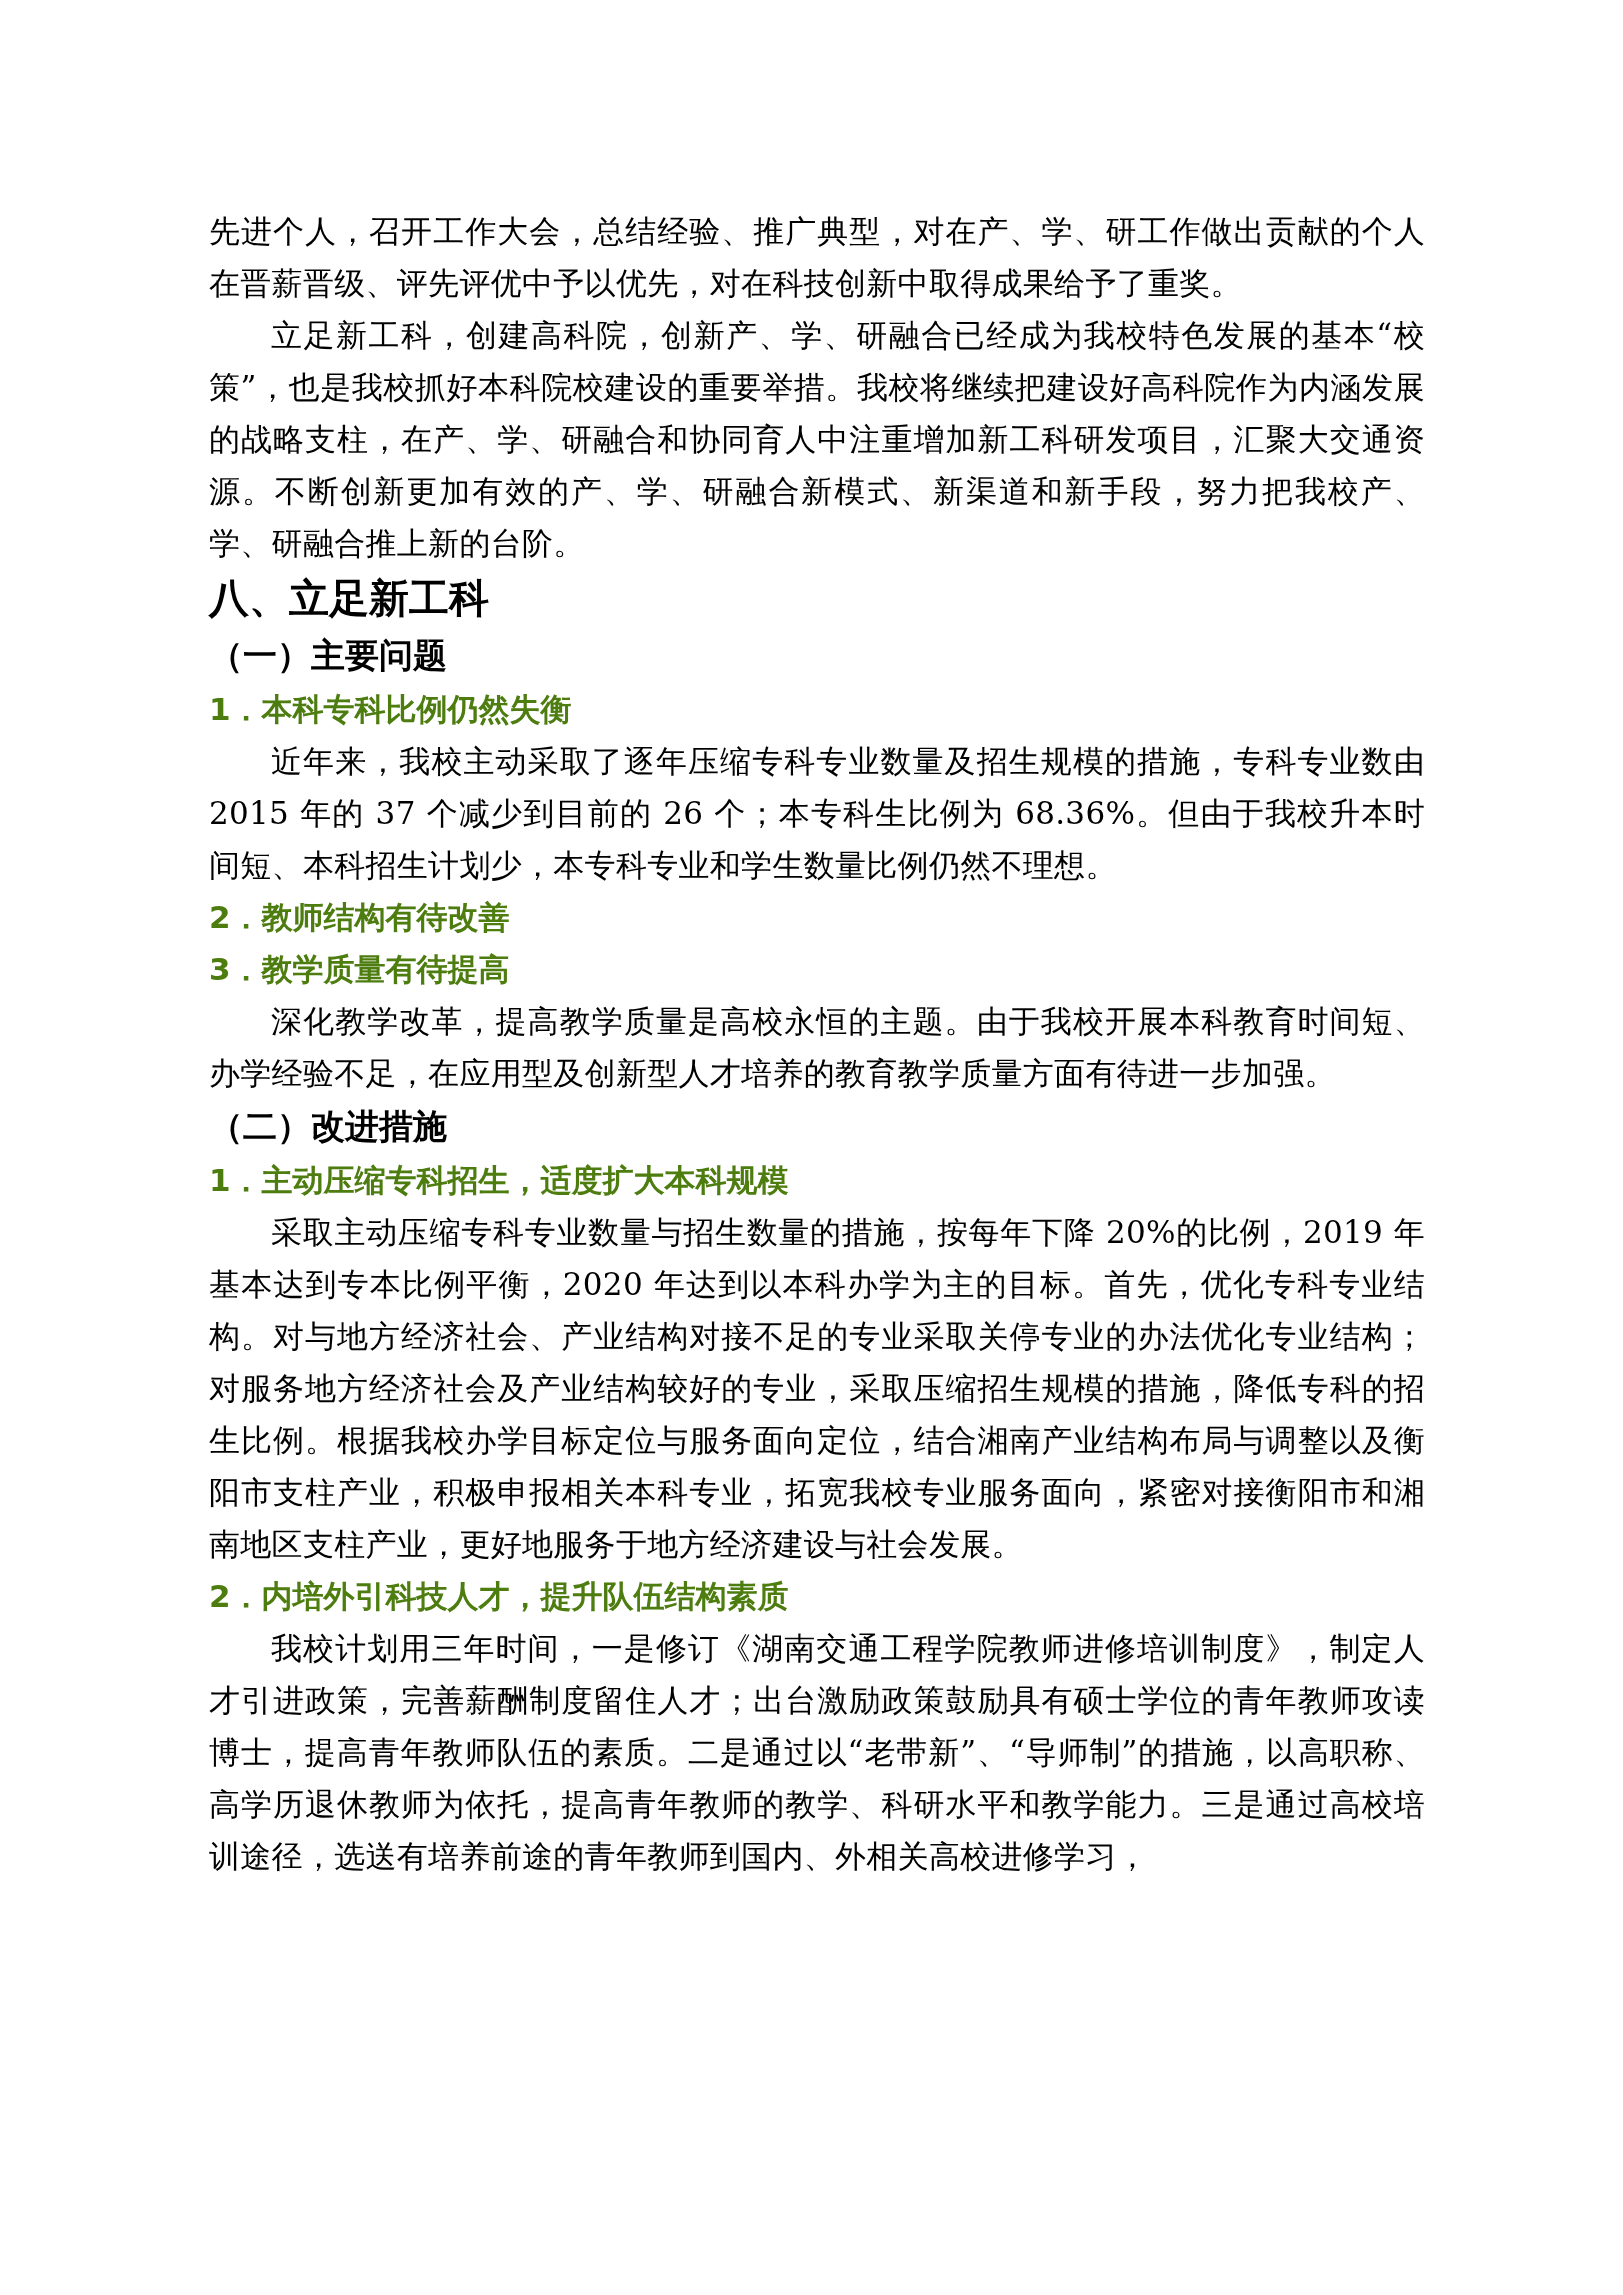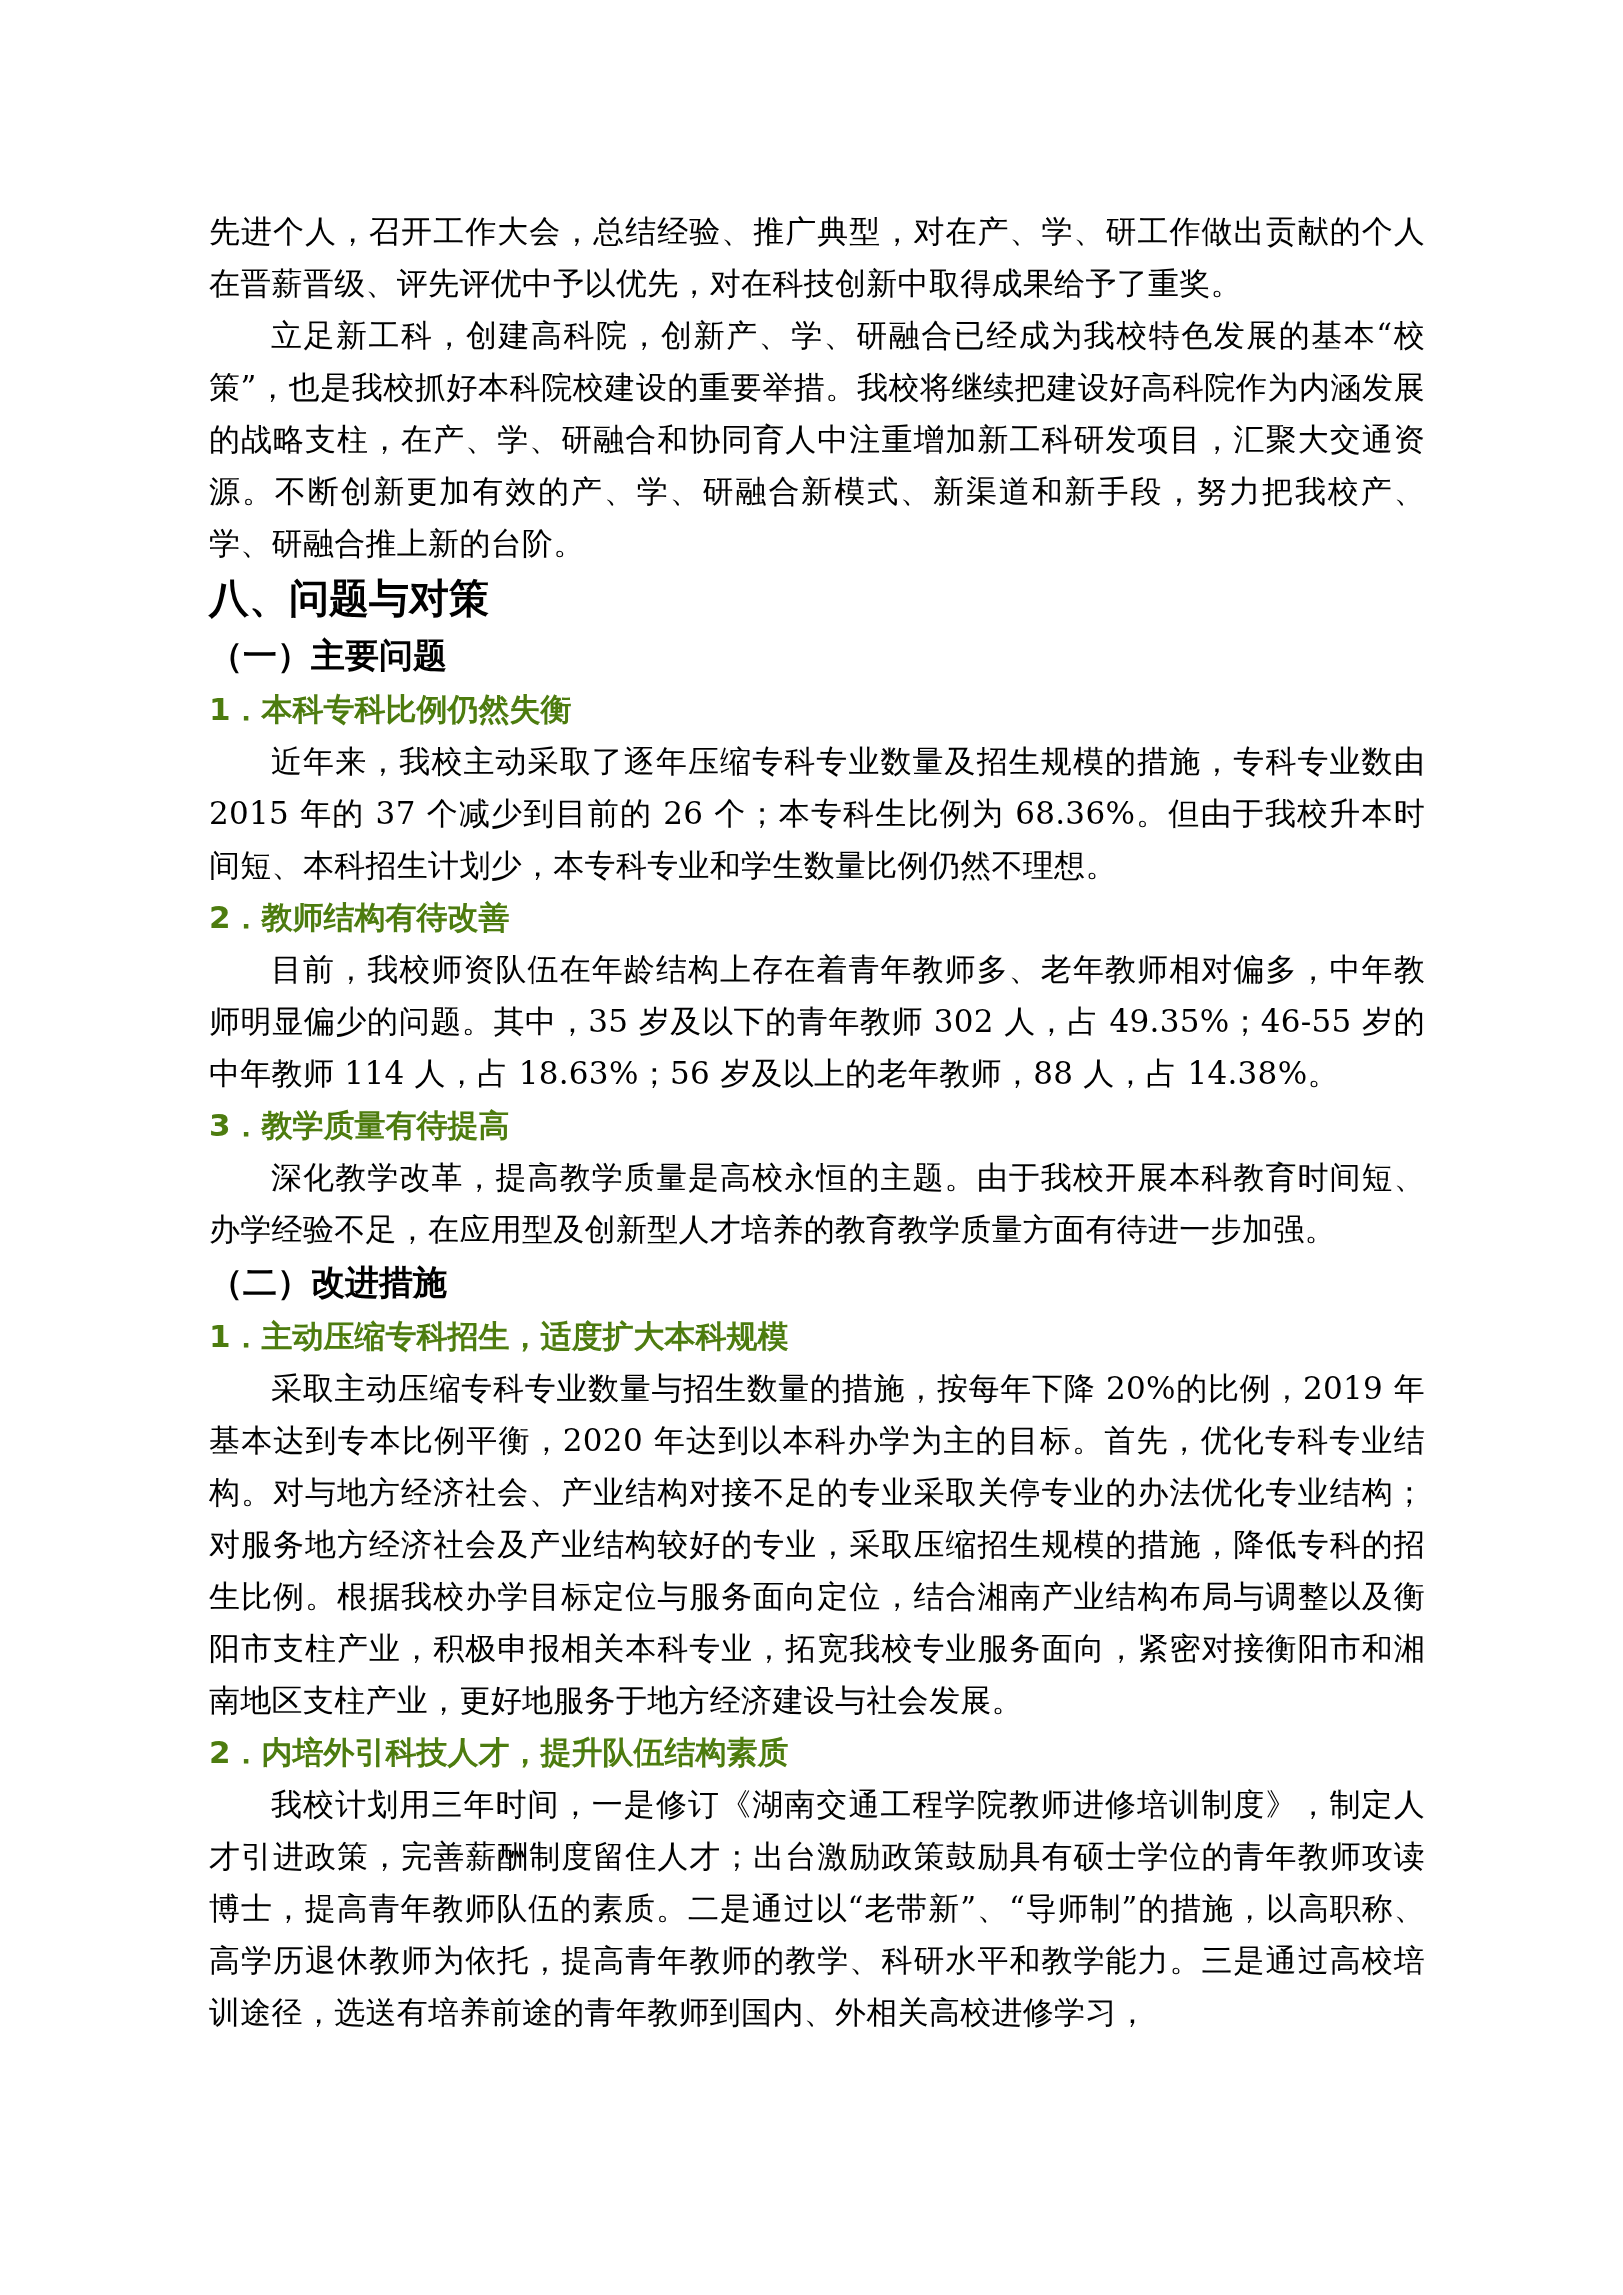--- a/index.html
+++ b/index.html
@@ -72,26 +72,25 @@
     color: #000000;
   }
 </style>
 </head>
 <body>
 
 <div class="page">
   <div class="content">
     <p class="body">先进个人，召开工作大会，总结经验、推广典型，对在产、学、研工作做出贡献的个人在晋薪晋级、评先评优中予以优先，对在科技创新中取得成果给予了重奖。</p>
     <p class="body indent">立足新工科，创建高科院，创新产、学、研融合已经成为我校特色发展的基本“校策”，也是我校抓好本科院校建设的重要举措。我校将继续把建设好高科院作为内涵发展的战略支柱，在产、学、研融合和协同育人中注重增加新工科研发项目，汇聚大交通资源。不断创新更加有效的产、学、研融合新模式、新渠道和新手段，努力把我校产、学、研融合推上新的台阶。</p>
-    <h2 class="h-chapter">八、问题与对策</h2>
+    <h2 class="h-chapter">八、立足新工科</h2>
     <h3 class="h-section">（一）主要问题</h3>
     <h4 class="h-item">1．本科专科比例仍然失衡</h4>
     <p class="body indent">近年来，我校主动采取了逐年压缩专科专业数量及招生规模的措施，专科专业数由 2015 年的 37 个减少到目前的 26 个；本专科生比例为 68.36%。但由于我校升本时间短、本科招生计划少，本专科专业和学生数量比例仍然不理想。</p>
     <h4 class="h-item">2．教师结构有待改善</h4>
-    <p class="body indent">目前，我校师资队伍在年龄结构上存在着青年教师多、老年教师相对偏多，中年教师明显偏少的问题。其中，35 岁及以下的青年教师 302 人，占 49.35%；46-55 岁的中年教师 114 人，占 18.63%；56 岁及以上的老年教师，88 人，占 14.38%。</p>
     <h4 class="h-item">3．教学质量有待提高</h4>
     <p class="body indent">深化教学改革，提高教学质量是高校永恒的主题。由于我校开展本科教育时间短、办学经验不足，在应用型及创新型人才培养的教育教学质量方面有待进一步加强。</p>
     <h3 class="h-section">（二）改进措施</h3>
     <h4 class="h-item">1．主动压缩专科招生，适度扩大本科规模</h4>
     <p class="body indent">采取主动压缩专科专业数量与招生数量的措施，按每年下降 20%的比例，2019 年基本达到专本比例平衡，2020 年达到以本科办学为主的目标。首先，优化专科专业结构。对与地方经济社会、产业结构对接不足的专业采取关停专业的办法优化专业结构；对服务地方经济社会及产业结构较好的专业，采取压缩招生规模的措施，降低专科的招生比例。根据我校办学目标定位与服务面向定位，结合湘南产业结构布局与调整以及衡阳市支柱产业，积极申报相关本科专业，拓宽我校专业服务面向，紧密对接衡阳市和湘南地区支柱产业，更好地服务于地方经济建设与社会发展。</p>
     <h4 class="h-item">2．内培外引科技人才，提升队伍结构素质</h4>
     <p class="body indent">我校计划用三年时间，一是修订《湖南交通工程学院教师进修培训制度》，制定人才引进政策，完善薪酬制度留住人才；出台激励政策鼓励具有硕士学位的青年教师攻读博士，提高青年教师队伍的素质。二是通过以“老带新”、“导师制”的措施，以高职称、高学历退休教师为依托，提高青年教师的教学、科研水平和教学能力。三是通过高校培训途径，选送有培养前途的青年教师到国内、外相关高校进修学习，</p>
   </div>
   <div class="pagenum">-25-</div>
 </div>

